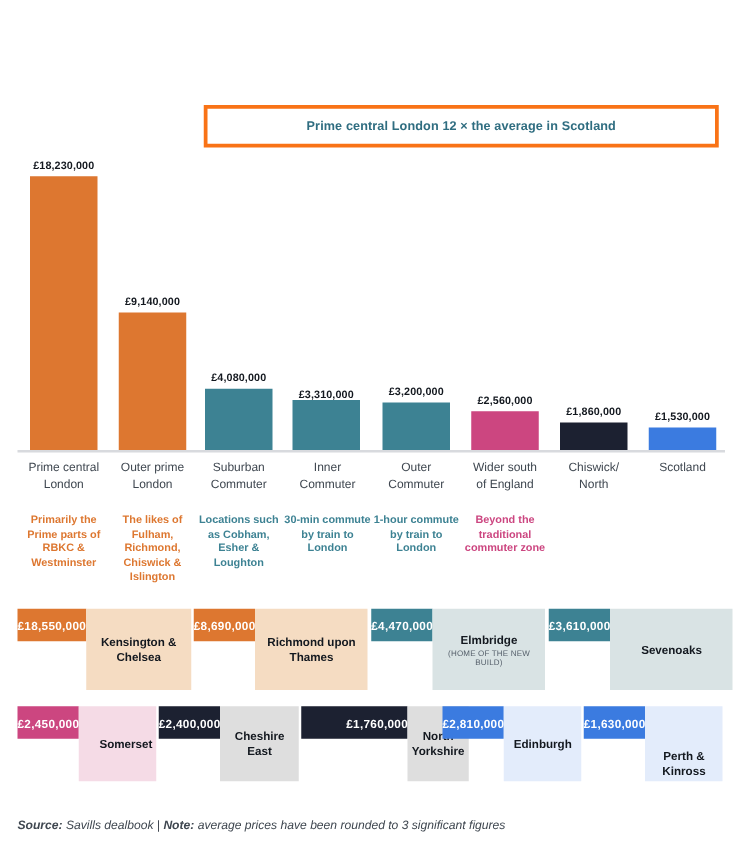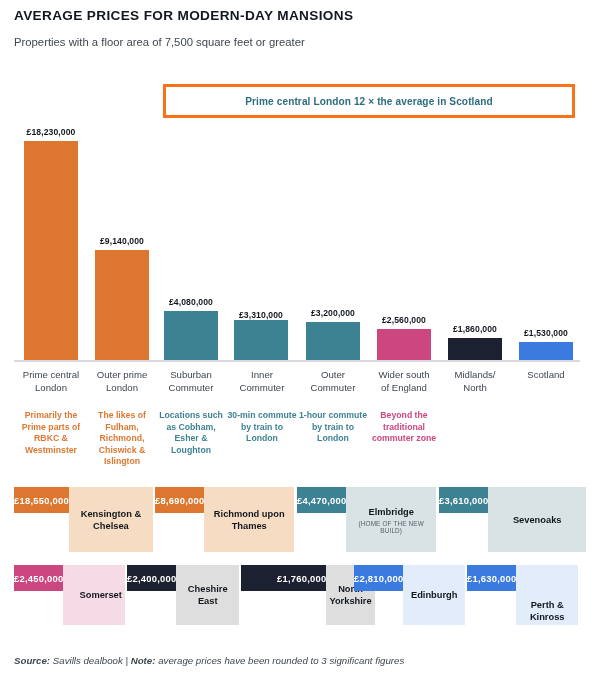--- a/index.html
+++ b/index.html
@@ -113,22 +113,20 @@
     font-size: 9.7px; font-style: italic;
     color: #3f4750;
   }
   .footer b { font-weight: bold; font-style: italic; }
 </style>
 </head>
 <body>
 
 <div id="page">
 
-  <div class="title">AVERAGE PRICES FOR MODERN-DAY MANSIONS</div>
-  <div class="subtitle">Properties with a floor area of 7,500 square feet or greater</div>
 
   <div class="callout">
     <span class="callout-text">Prime central London 12 × the average in Scotland</span>
   </div>
 
   <div class="chart">
     <div class="axis-line"></div>
     <div id="bars">
         <div class="bar-group" style="left: 24px; width: 54px; bottom: 5px; height: 219px;">
           <div class="bar" style="height: 219px; background: rgb(221, 119, 48);"></div>
@@ -184,21 +182,21 @@
       </div>
       <div class="xlabel" style="left: 298px; width: 70px;">
         <div>Outer</div>
         <div>Commuter</div>
       </div>
       <div class="xlabel" style="left: 369px; width: 70px;">
         <div>Wider south</div>
         <div>of England</div>
       </div>
       <div class="xlabel" style="left: 440px; width: 70px;">
-        <div>Midlands/</div>
+        <div>Chiswick/</div>
         <div>North</div>
       </div>
       <div class="xlabel" style="left: 511px; width: 70px;">
         <div>Scotland</div>
       </div>
     </div>
   <div id="annots">
       <div class="annot" style="left: 15px; width: 72px; color: rgb(221, 119, 48);">Primarily the Prime parts of RBKC &amp; Westminster</div>
       <div class="annot" style="left: 86px; width: 72px; color: rgb(221, 119, 48);">The likes of Fulham, Richmond, Chiswick &amp; Islington</div>
       <div class="annot" style="left: 155px; width: 72px; color: rgb(61, 130, 147);">Locations such as Cobham, Esher &amp; Loughton</div>

